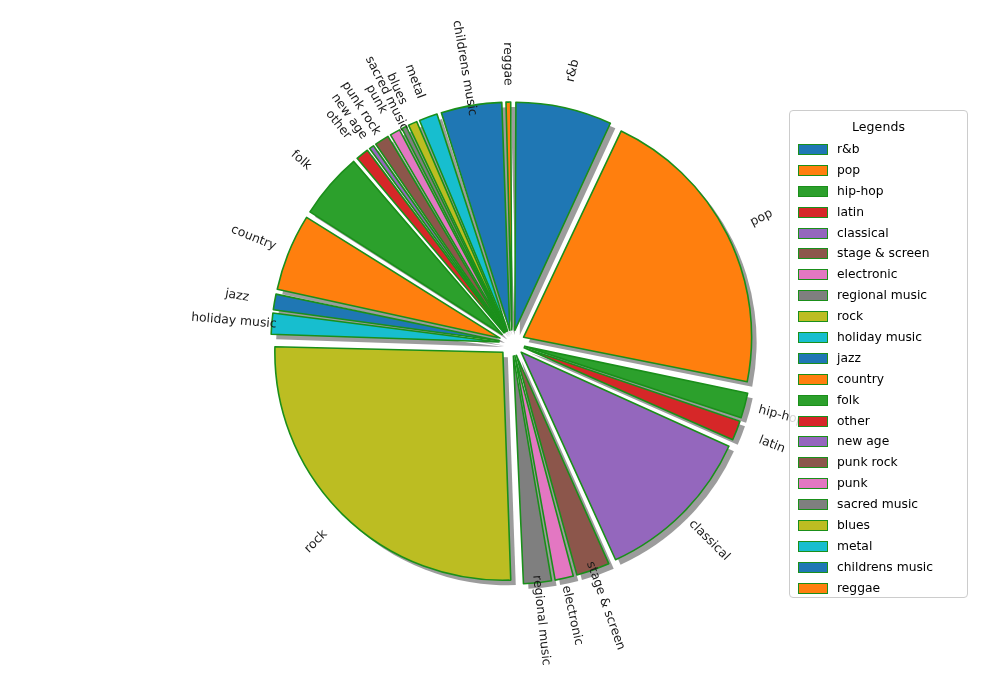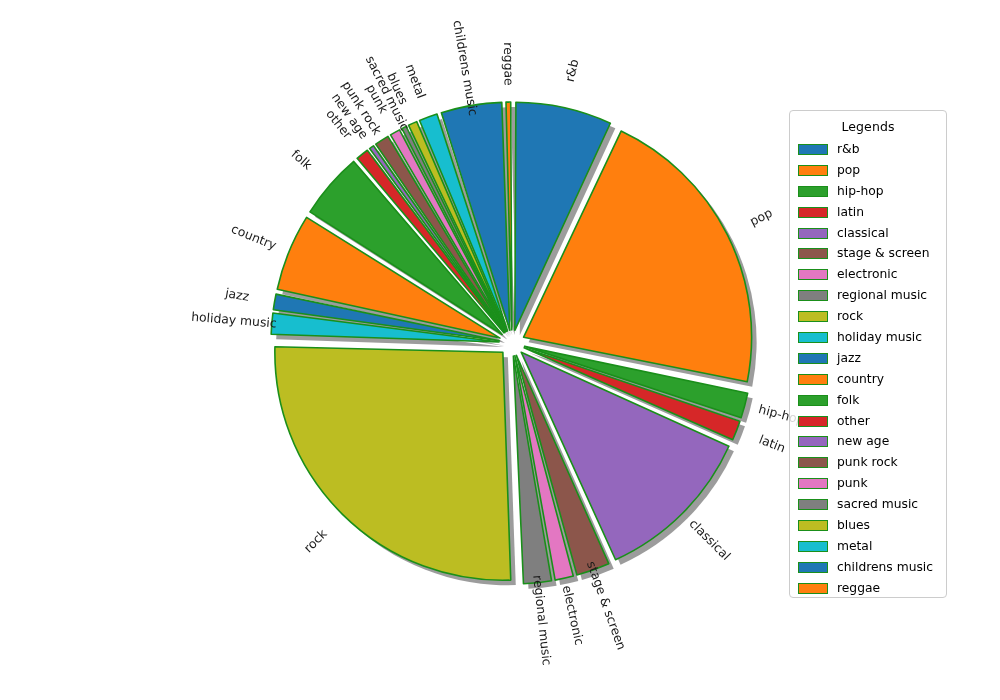--- a/index.html
+++ b/index.html
@@ -19,21 +19,21 @@
   #pie-svg {
     position: absolute;
     left: 0; top: 0;
     width: 1000px;
     height: 700px;
   }
   #legend {
     position: absolute;
     left: 789px;
     top: 110px;
-    width: 158px;
+    width: 179px;
     height: 488px;
     background: rgba(255,255,255,0.82);
     border: 1px solid #cccccc;
     border-radius: 4px;
     padding: 6px 8px 6px 8px;
   }
   #legend-title {
     text-align: center;
     font-size: 12.5px;
     color: #000000;

